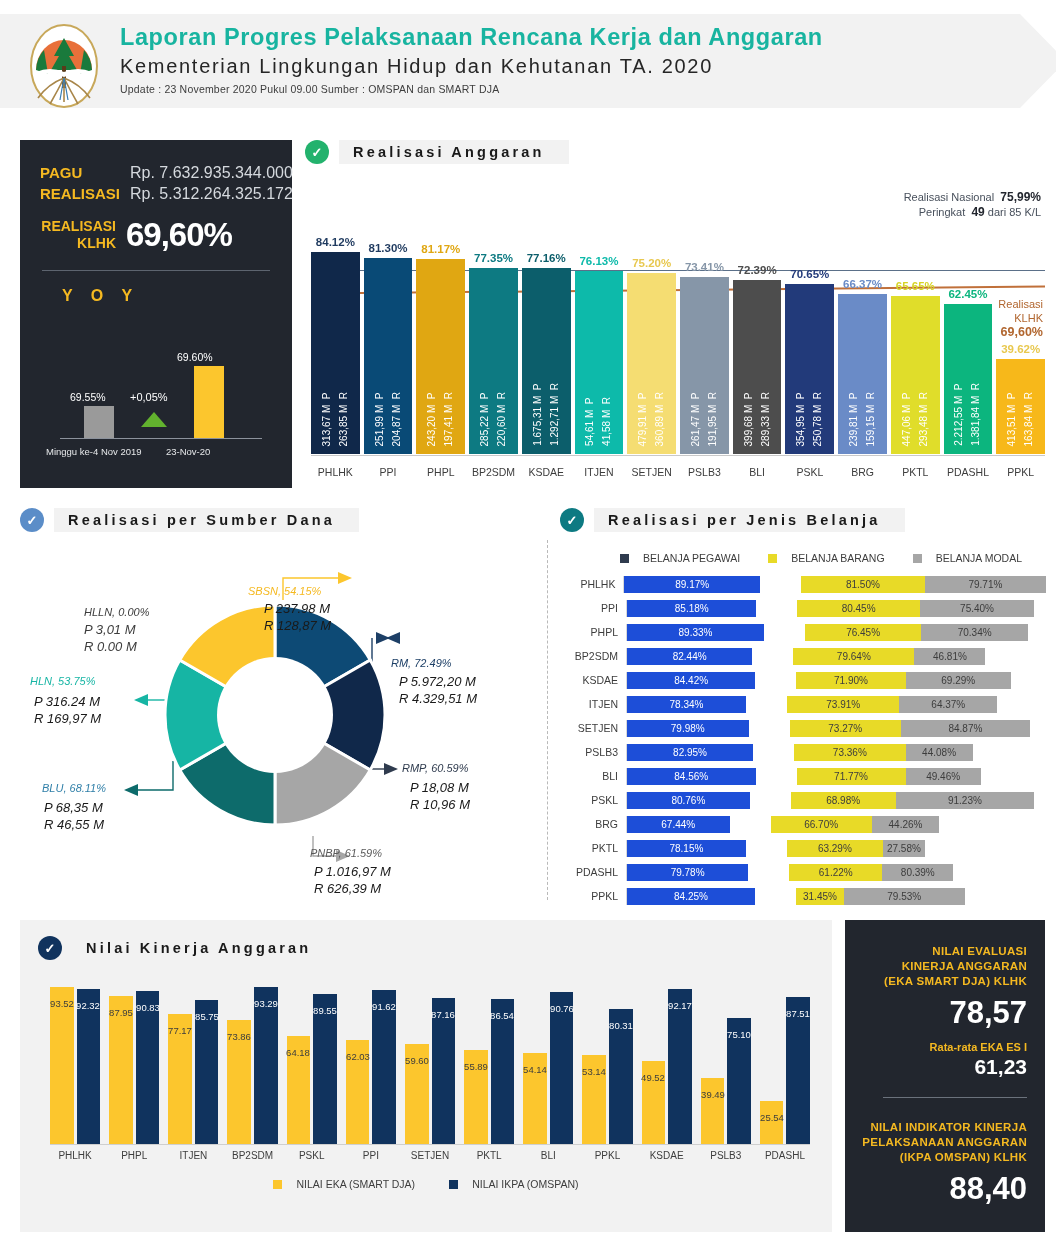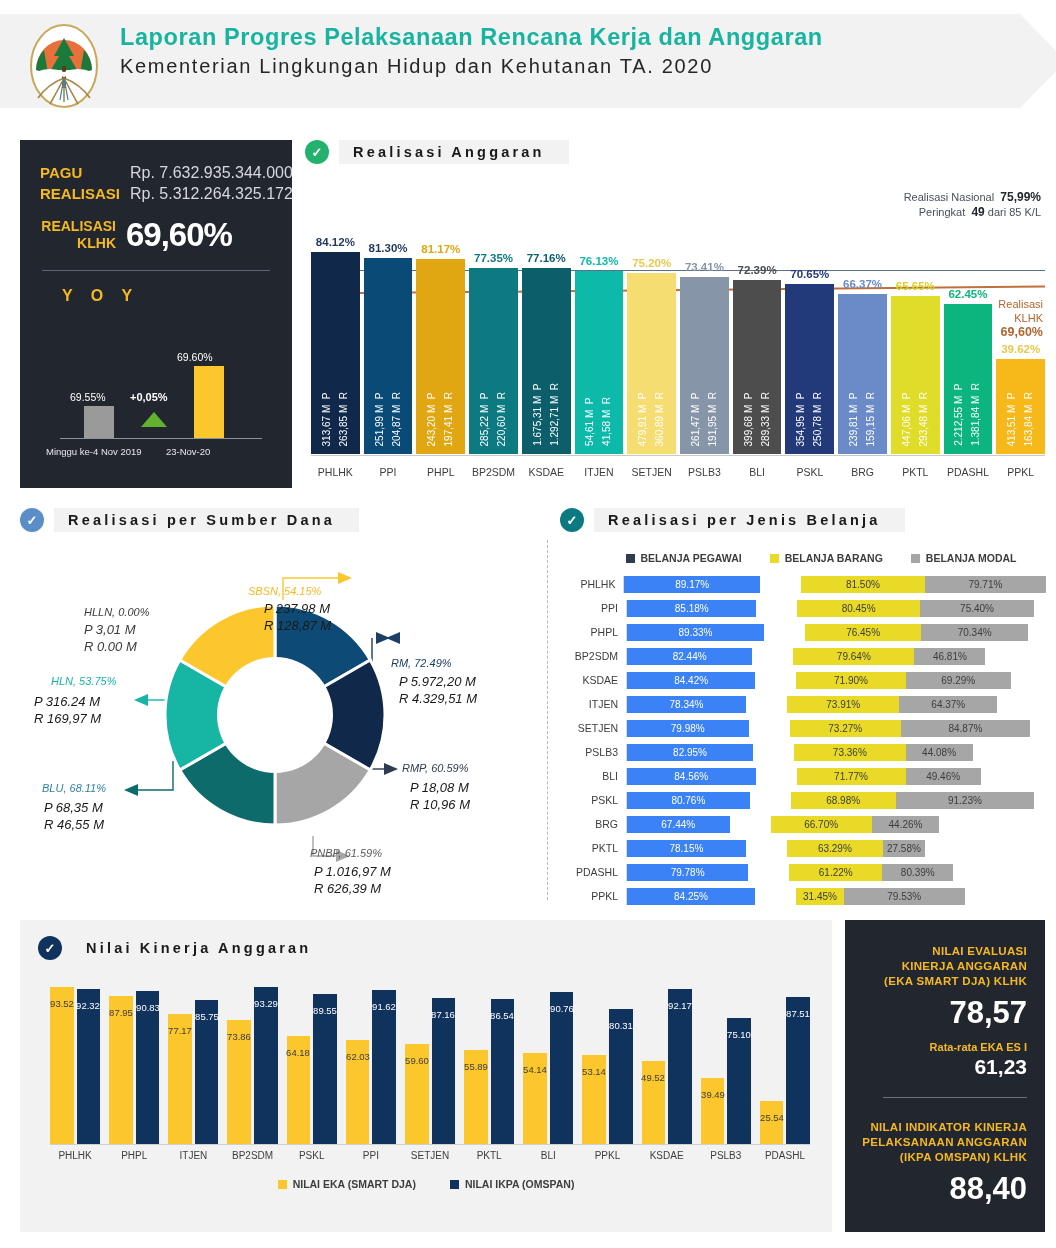--- a/index.html
+++ b/index.html
@@ -81,21 +81,21 @@
   .yoy-chart { position: relative; height: 150px; margin: 6px 20px 0 22px; }
   .yoy-axis { position: absolute; left: 18px; right: 10px; bottom: 22px; height: 1px; background: #8c929c; }
   .yoy-bar { position: absolute; bottom: 23px; }
   .yoy-bar.old { left: 42px; width: 30px; height: 32px; background: #9a9a9a; }
   .yoy-bar.new { left: 152px; width: 30px; height: 72px; background: #fcc62d; }
   .yoy-v {
     position: absolute; color: #ffffff; font-size: 10.5px; white-space: nowrap;
   }
   .yoy-v.old { left: 28px; bottom: 58px; }
   .yoy-v.new { left: 135px; bottom: 98px; }
-  .yoy-delta { position: absolute; left: 88px; bottom: 58px; color: #fff; font-size: 11px; font-weight: bold; }
+  .yoy-delta { position: absolute; left: 88px; bottom: 58px; color: #fff; font-size: 11px; }
   .yoy-tri {
     position: absolute; left: 99px; bottom: 34px; width: 0; height: 0;
     border-left: 13px solid transparent; border-right: 13px solid transparent;
     border-bottom: 15px solid #62b22e;
   }
   .yoy-x { position: absolute; bottom: 4px; color: #e6e8ea; font-size: 9.5px; white-space: nowrap; }
   .yoy-x.l { left: 4px; }
   .yoy-x.r { left: 124px; }
 
   
@@ -145,27 +145,27 @@
   .dlab .amt { font-size: 13px; }
   svg.conn { position: absolute; left: 0; top: 0; pointer-events: none; }
 
   
   .belanja-wrap { position: absolute; left: 560px; top: 508px; width: 486px; height: 398px; }
   .vdash {
     position: absolute; left: 547px; top: 540px; width: 0; height: 360px;
     border-left: 1px dashed #b9b9b9;
   }
   .legend3 { display: flex; gap: 28px; justify-content: center; padding: 20px 0 8px 36px; }
-  .lg { display: flex; align-items: center; gap: 6px; font-size: 10.5px; color: #3d3d3d; font-weight: bold; }
+  .lg { display: flex; align-items: center; gap: 14px; font-size: 10.5px; color: #3d3d3d; }
   .lg i { width: 9px; height: 9px; display: block; }
   .brow { display: flex; align-items: center; height: 24px; }
   .brow-lbl { width: 66px; text-align: right; font-size: 10.5px; color: #3d3d3d; padding-right: 8px; }
   .brow-bars { flex: 1; display: flex; height: 17px; border-left: 1px solid #d9d9d9; }
   .seg { display: flex; align-items: center; justify-content: center; font-size: 10px; white-space: nowrap; }
-  .seg.peg { background: #3b82f6; color: #fff; }
+  .seg.peg { background: #1d4ed8; color: #fff; }
   .seg.bar { background: #e8da27; color: #3d3d3d; margin-left: 41px; }
   .seg.mod { background: #a6a6a6; color: #3d3d3d; }
 
   
   .kinerja-wrap {
     position: absolute; left: 20px; top: 920px; width: 812px; height: 312px;
     background: #f2f2f2;
   }
   .kbars { position: absolute; left: 30px; top: 56px; width: 760px; height: 168px; display: flex; gap: 9px; align-items: flex-end; }
   .kgrp { flex: 1; display: flex; gap: 3px; align-items: flex-end; height: 100%; }
@@ -206,20 +206,21 @@
     <path d="M68 48 A28 30 0 0 0 60 28 L56 52 Z" fill="#1a7a3c"></path>
     <path d="M40 16 L30 34 L35 34 L27 48 L53 48 L45 34 L50 34 Z" fill="#1a7a3c"></path>
     <rect x="38" y="44" width="4" height="22" fill="#5a3b1a"></rect>
     <path d="M12 50 Q26 44 40 50 Q54 44 68 50 L68 54 Q54 49 40 55 Q26 49 12 54 Z" fill="#ffffff"></path>
     <path d="M40 56 Q24 62 14 76 M40 56 Q56 62 66 76 M40 56 Q34 68 26 82 M40 56 Q46 68 54 82 M40 56 L40 80" stroke="#a8864a" stroke-width="1.6" fill="none"></path>
     <path d="M40 56 Q38 66 36 78 M40 56 Q42 66 44 78" stroke="#3a7fb5" stroke-width="1.2" fill="none"></path>
   </svg>
   <div class="htext">
     <div class="h-title">Laporan Progres Pelaksanaan Rencana Kerja dan Anggaran</div>
     <div class="h-sub">Kementerian Lingkungan Hidup dan Kehutanan TA. 2020</div>
+    <div class="h-upd">Update : 23 November 2020 Pukul 09.00  Sumber : OMSPAN dan SMART DJA</div>
   </div>
 </div>
 
 <div class="card-dark">
   <div class="pagu-grid">
     <div class="pagu-lbl">PAGU</div>
     <div class="pagu-val">Rp. 7.632.935.344.000</div>
     <div class="pagu-lbl">REALISASI</div>
     <div class="pagu-val">Rp. 5.312.264.325.172</div>
   </div>
@@ -466,21 +467,21 @@
   </div>
 
   <div class="dlab" style="left:371px; top:147px; color:#1d3f66;">
     <span class="ttl">RM, 72.49%</span>
   </div>
   <div class="dlab" style="left:379px; top:165px;">
     <div class="amt">P 5.972,20 M</div>
     <div class="amt">R 4.329,51 M</div>
   </div>
 
-  <div class="dlab" style="left:10px; top:165px; color:#16b5a4;margin-left:21px;">
+  <div class="dlab" style="left:10px; top:165px; color:#16b5a4;">
     <span class="ttl">HLN, 53.75%</span>
   </div>
   <div class="dlab" style="left:14px; top:185px;">
     <div class="amt">P 316.24 M</div>
     <div class="amt">R 169,97 M</div>
   </div>
 
   <div class="dlab" style="left:22px; top:272px; color:#2f7fa8;">
     <span class="ttl">BLU, 68.11%</span>
   </div>

